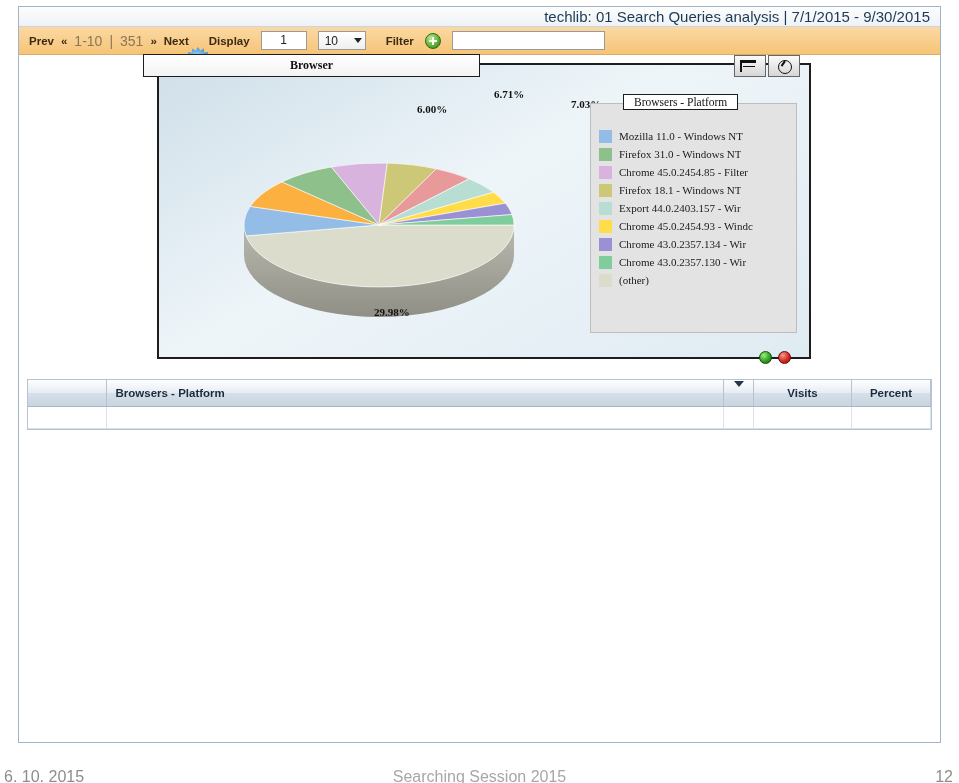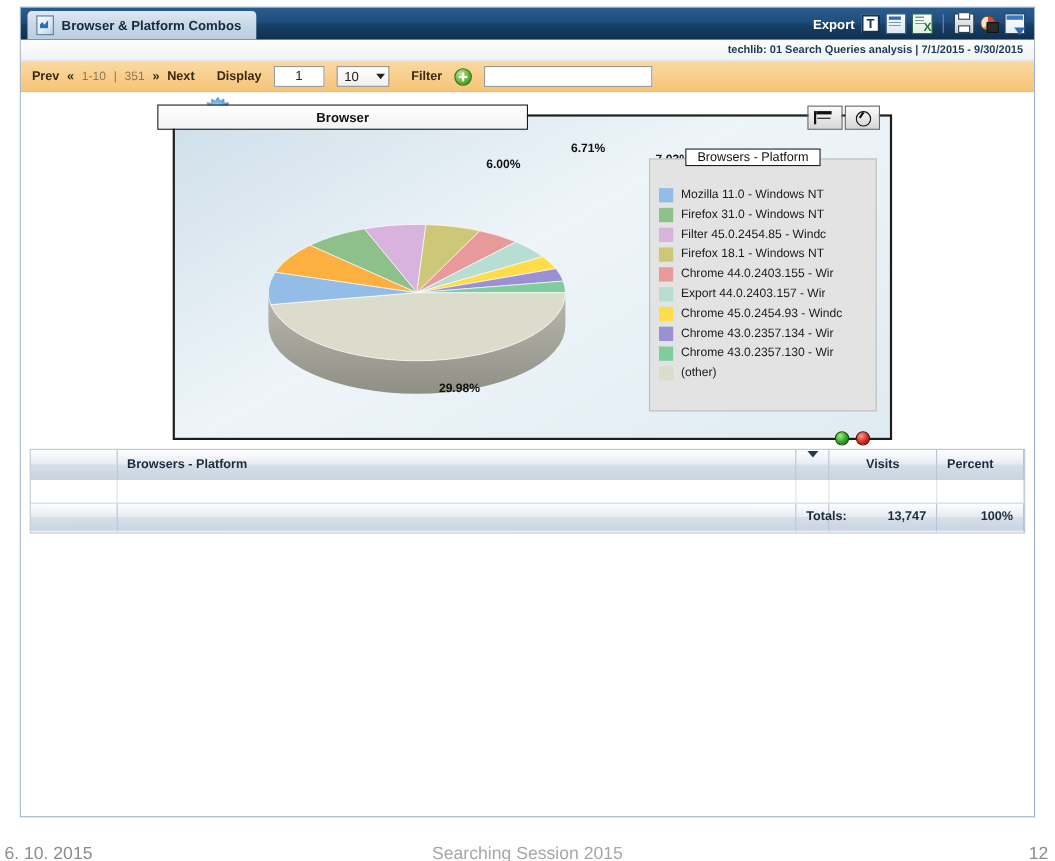--- a/index.html
+++ b/index.html
@@ -144,36 +144,36 @@
   
   .subbar {
     height: 20px;
     background: linear-gradient(to bottom,#fdfdfd 0%,#eef2f6 100%);
     border-bottom: 1px solid #c9d4de;
     display: flex; align-items: center; justify-content: flex-end;
     padding-right: 10px;
     box-sizing: border-box;
   }
   .subbar-text {
-    font-size: 10px; font-weight: bold; color: #1b3954;
+    font-size: 15px; font-weight: normal; color: #1b3954;
     white-space: nowrap;
   }
 
   
   .toolbar {
     height: 28px;
     background: linear-gradient(to bottom,#fbd9a2 0%,#f8cd8b 55%,#f6c477 100%);
     border-bottom: 1px solid #d9ac6a;
     display: flex; align-items: center;
     padding-left: 10px;
     box-sizing: border-box;
     gap: 1px;
   }
   .tb-strong { font-size:11.5px; font-weight:bold; color:#3b2a12; }
-  .tb-soft   { font-size:11px; color:#8a7755; }
+  .tb-soft   { font-size:14px; color:#8a7755; }
   .tb-chev   { font-size:11.5px; font-weight:bold; color:#3b2a12; }
   .tb-gap-s { width:5px; } .tb-gap-m { width:9px; } .tb-gap-l { width:18px; }
   .tb-input {
     width: 46px; height: 19px;
     background:#ffffff; border:1px solid #9a9a9a;
     font-size: 12px; text-align:center; color:#222;
     box-sizing:border-box; line-height:17px;
   }
   .tb-select {
     width: 48px; height: 19px;
@@ -196,24 +196,25 @@
     width: 153px; height: 19px;
     background:#ffffff; border:1px solid #9a9a9a;
     box-sizing:border-box;
   }
 
   
   .body-area { background:#ffffff; height: 657px; position: relative; }
 
   
   .chart-outer {
-    position: absolute; left: 138px; top: 20px;
+    position: absolute; left: 138px; top: 8px;
     width: 650px; height: 292px;
     background: linear-gradient(150deg,#cfdfe9 0%,#eef5f9 45%,#dfebf2 100%);
     border: 2px solid #1d1d1d;
+    font-family: Liberation Serif, serif;
   }
   .chart-titlebox {
     position: absolute; left: -16px; top: -11px;
     width: 335px; height: 21px;
     background: linear-gradient(to bottom,#ffffff 0%,#f3f3f3 100%);
     border: 1px solid #1d1d1d;
     display:flex; align-items:center; justify-content:center;
   }
   .chart-title { font-size: 12px; font-weight:bold; color:#111; }
   .sun-ico {
@@ -249,21 +250,20 @@
     content:""; position:absolute; left:15px; top:5px;
     width:1.5px;height:6px;background:#111;
     transform: rotate(35deg); transform-origin: top center;
   }
 
   .chart-canvas { position:absolute; inset:0; }
 
   .slice-pct {
     position:absolute; font-size:11px; font-weight:bold; color:#111;
     white-space:nowrap;
-    margin-left:25px;
   }
 
   
   .legend-box {
     position:absolute; right: 12px; top: 38px;
     width: 205px; height: 228px;
     background: #e3e3e3;
     border: 1px solid #bdbdbd;
   }
   .legend-header {
@@ -306,21 +306,21 @@
     border-right: 1px solid #b6c3d0;
     border-bottom: 1px solid #a9b7c5;
     font-size: 11.5px; font-weight: bold; color:#1b2c3d;
     padding: 0 9px;
     box-sizing:border-box;
   }
   table.grid th.c-rank { width: 78px; }
   table.grid th.c-name { text-align:left; }
   table.grid th.c-sort { width: 30px; }
   table.grid th.c-visits { width: 98px; }
-  table.grid th.c-percent { width: 79px; text-align:left; }
+  table.grid th.c-percent { width: 79px; text-align:center; }
   .sort-caret {
     width:0;height:0;margin:0 auto;
     border-left:5px solid transparent;border-right:5px solid transparent;
     border-top:6px solid #28384a;
   }
   table.grid td {
     height: 26px;
     border-right: 1px solid #dde4eb;
     border-bottom: 1px solid #e4e9ef;
     font-size: 11.5px; color: #1a1a1a;
@@ -350,36 +350,20 @@
   .sf-center { position:absolute; left:0; width:959px; text-align:center; font-size:16px; color:#a7a7a7; }
   .sf-right  { position:absolute; right:6px; font-size:16px; color:#8d8d8d; }
 </style>
 </head>
 <body>
 
 <div id="root">
 
   <div class="app-window">
 
-    <div class="titlebar">
-      <div class="tab">
-        <span class="tab-icon"></span>
-        <span class="tab-title">Browser &amp; Platform Combos</span>
-      </div>
-      <div class="export-zone">
-        <span class="export-label">Export</span>
-        <span class="ico ico-t">T</span>
-        <span class="ico ico-doc"></span>
-        <span class="ico ico-xls"></span>
-        <span class="vsep"></span>
-        <span class="ico ico-print"></span>
-        <span class="ico ico-pie"></span>
-        <span class="ico ico-rep"></span>
-      </div>
-    </div>
 
     <div class="subbar">
       <span class="subbar-text">techlib: 01 Search Queries analysis  |  7/1/2015 - 9/30/2015</span>
     </div>
 
     <div class="toolbar">
       <span class="tb-strong">Prev</span>
       <span class="tb-gap-s"></span>
       <span class="tb-chev">«</span>
       <span class="tb-gap-s"></span>
@@ -461,29 +445,25 @@
               <div class="legend-item">
                 <span class="legend-swatch" style="background: rgb(147, 189, 230);"></span>
                 <span class="legend-label">Mozilla 11.0 - Windows NT</span>
               </div>
               <div class="legend-item">
                 <span class="legend-swatch" style="background: rgb(141, 192, 138);"></span>
                 <span class="legend-label">Firefox 31.0 - Windows NT</span>
               </div>
               <div class="legend-item">
                 <span class="legend-swatch" style="background: rgb(215, 179, 221);"></span>
-                <span class="legend-label">Filter 45.0.2454.85 - Windc</span>
+                <span class="legend-label">Chrome 45.0.2454.85 - Filter</span>
               </div>
               <div class="legend-item">
                 <span class="legend-swatch" style="background: rgb(205, 200, 120);"></span>
                 <span class="legend-label">Firefox 18.1 - Windows NT</span>
-              </div>
-              <div class="legend-item">
-                <span class="legend-swatch" style="background: rgb(232, 153, 154);"></span>
-                <span class="legend-label">Chrome 44.0.2403.155 - Wir</span>
               </div>
               <div class="legend-item">
                 <span class="legend-swatch" style="background: rgb(184, 221, 210);"></span>
                 <span class="legend-label">Export 44.0.2403.157 - Wir</span>
               </div>
               <div class="legend-item">
                 <span class="legend-swatch" style="background: rgb(255, 221, 74);"></span>
                 <span class="legend-label">Chrome 45.0.2454.93 - Windc</span>
               </div>
               <div class="legend-item">
@@ -522,27 +502,20 @@
           </thead>
           <tbody id="table-body"></tbody>
           <tfoot>
             <tr class="spacer">
               <td class="rank-cell"></td>
               <td></td>
               <td></td>
               <td></td>
               <td></td>
             </tr>
-            <tr class="totals">
-              <td></td>
-              <td></td>
-              <td class="tot-label">Totals:</td>
-              <td class="num">13,747</td>
-              <td class="num">100%</td>
-            </tr>
           </tfoot>
         </table>
       </div>
 
     </div>
   </div>
 
   <div class="slide-footer">
     <span class="sf-left">6. 10. 2015</span>
     <span class="sf-center">Searching Session 2015</span>

